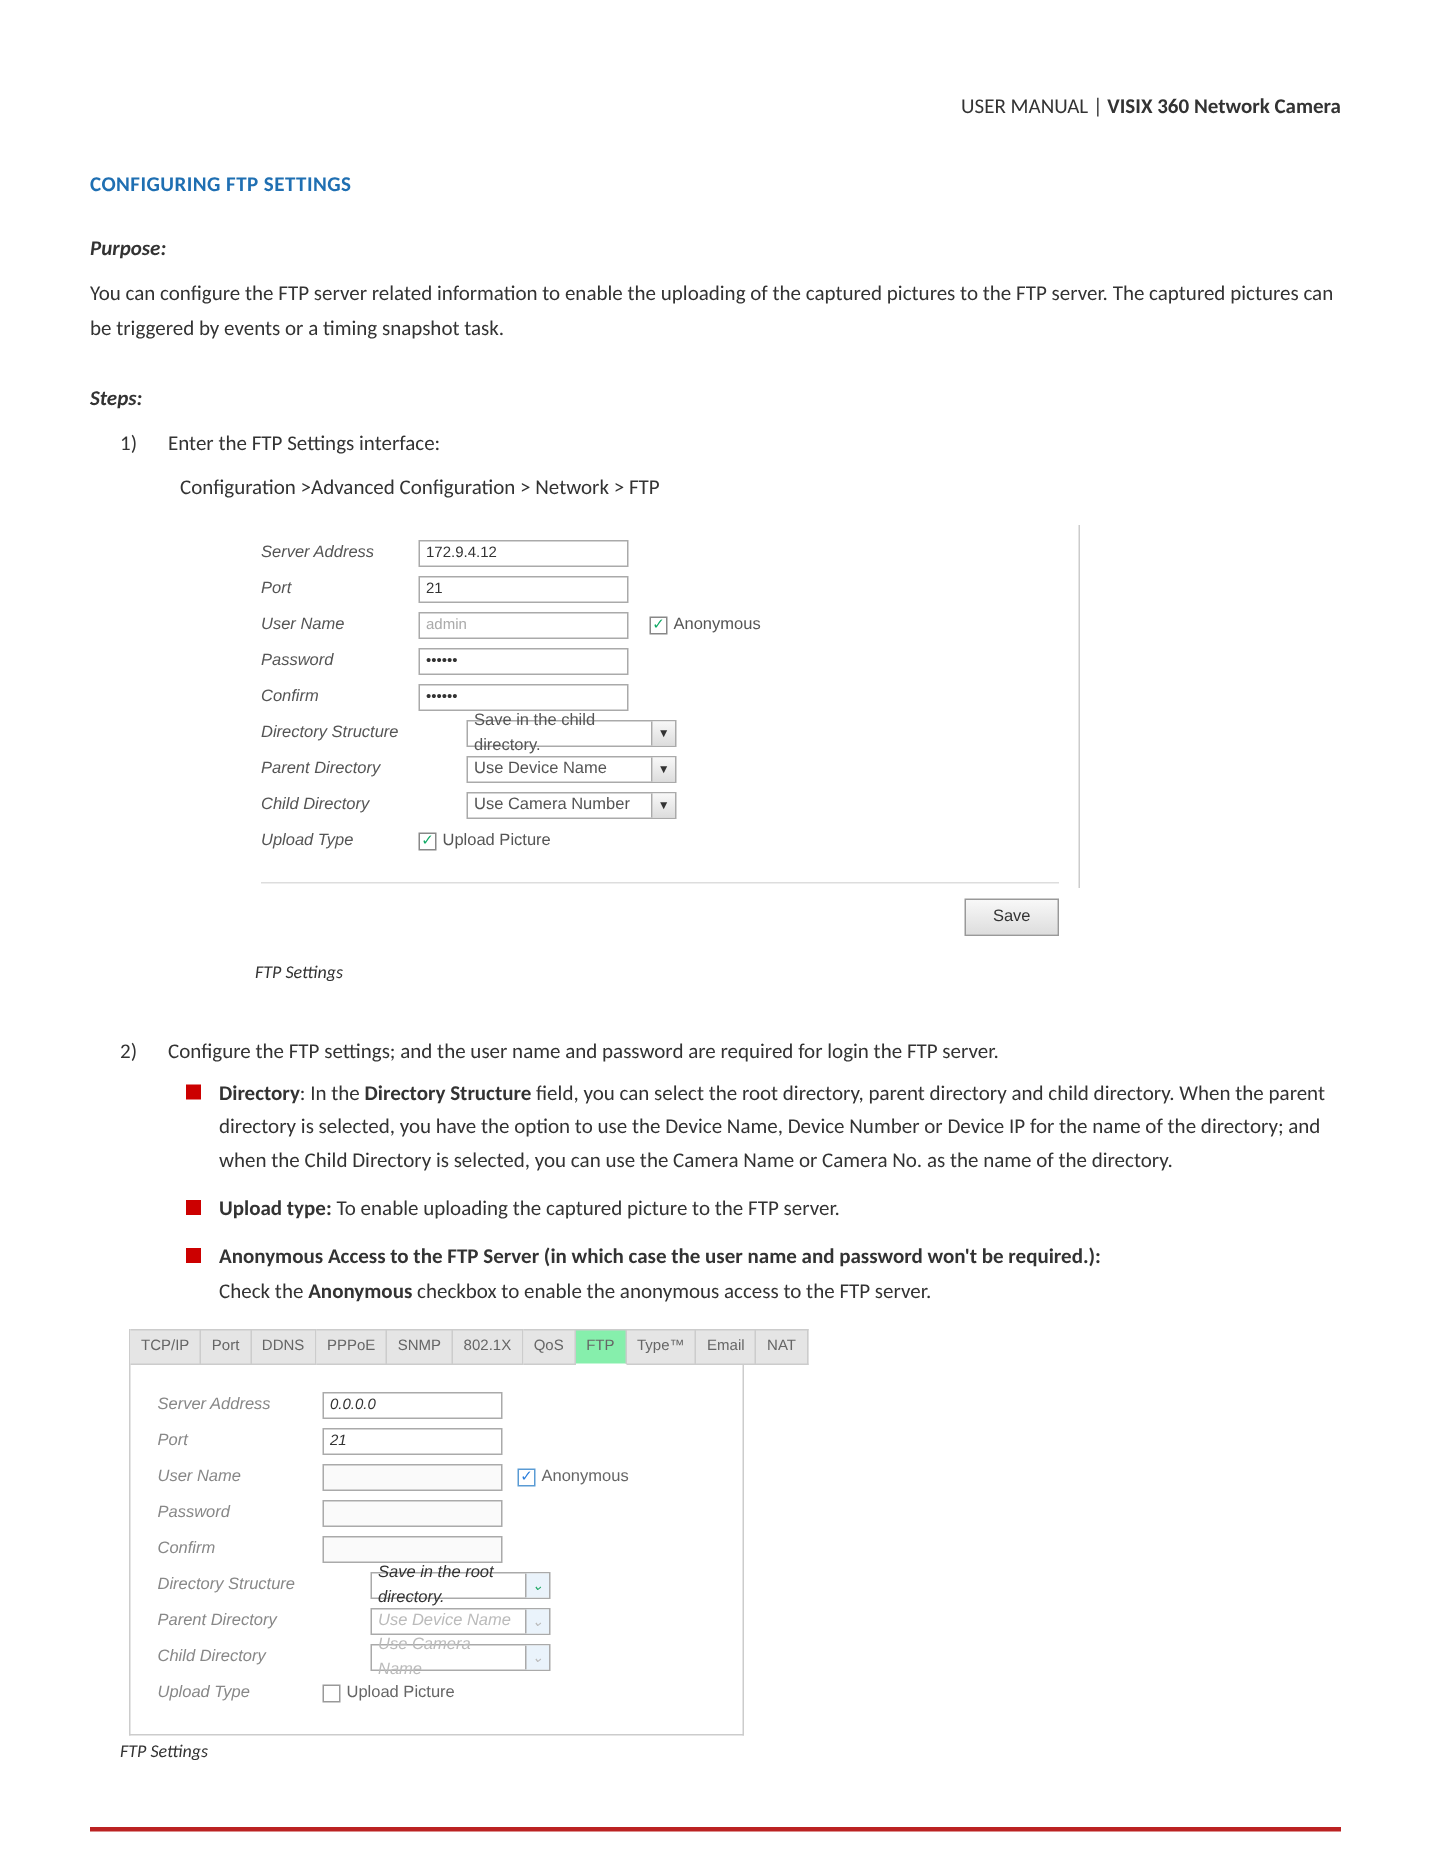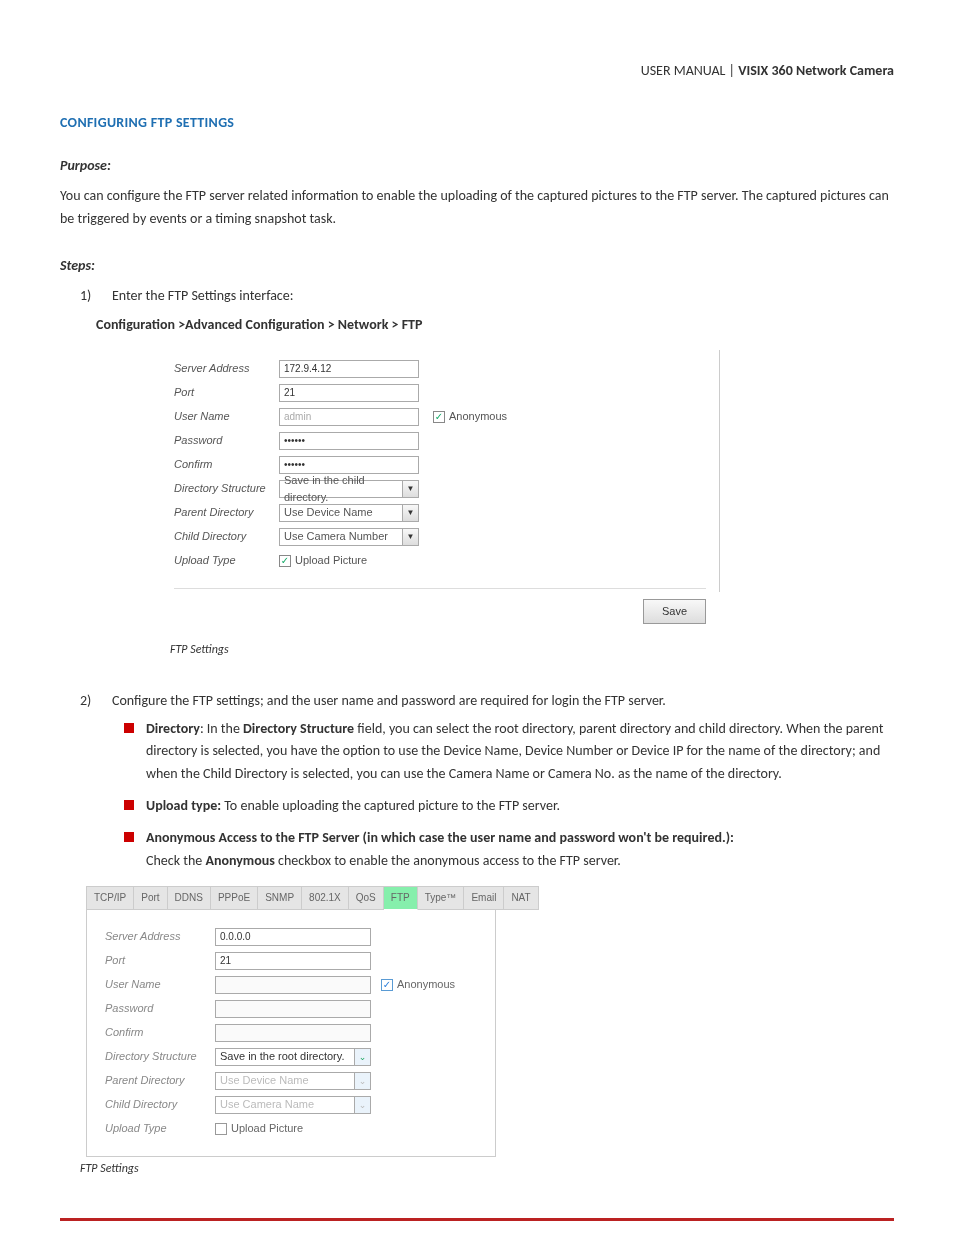--- a/index.html
+++ b/index.html
@@ -16,21 +16,21 @@
   .header-right { text-align: right; margin-bottom: 30px; font-size: 14px; }
   .header-right strong { font-weight: bold; }
   .section-title { color: #1F6FB2; font-weight: bold; font-size: 14px; margin-bottom: 20px; letter-spacing: 0.3px; }
   .purpose-label, .steps-label { font-style: italic; font-weight: bold; margin-bottom: 8px; }
   .purpose-text { margin-bottom: 25px; }
   ol.steps { list-style: none; padding-left: 20px; }
   ol.steps > li { margin-bottom: 8px; }
   .step-row { display: flex; gap: 14px; }
   .step-num { min-width: 18px; }
   .step-body { flex: 1; }
-  .nav-path { font-weight: bold; margin-top: 6px; margin-left: 16px; margin-bottom: 14px; }
+  .nav-path { font-weight: normal; margin-top: 6px; margin-left: 40px; margin-bottom: 14px; }
   .screenshot {
     margin: 8px 0 6px 80px;
     border: none;
     padding: 10px 14px 10px 14px;
     width: 560px;
     font-family: Arial, sans-serif;
     font-size: 11px;
     color: #555;
     position: relative;
   }
@@ -38,21 +38,21 @@
   .field-row { display: flex; align-items: center; margin-bottom: 6px; }
   .field-label { width: 105px; color: #555; font-style: italic; }
   .field-input {
     width: 140px; height: 18px; border: 1px solid #aaa;
     padding: 0 4px; font-size: 10px; line-height: 16px;
     background: #fff; color: #333;
   }
   .field-input.disabled { color: #aaa; }
   .field-select {
     display: flex; width: 140px; height: 18px; border: 1px solid #aaa;
-    font-size: 11px; align-items: center; background:#fff;
+    font-size: 11px; align-items: center; background:#fff;margin-left:32px;
   }
   .field-select .sel-text { flex:1; padding: 0 4px; }
   .field-select .sel-arrow {
     width: 16px; height: 16px; border-left: 1px solid #aaa;
     display:flex; align-items:center; justify-content:center;
     background: linear-gradient(#f8f8f8,#ddd);
     font-size: 8px; color:#333;
   }
   .chk { display:inline-flex; align-items:center; gap:4px; margin-left: 14px; }
   .chk .box {
@@ -77,21 +77,21 @@
     color: #888;
   }
   .tabs { display:flex; border-left:1px solid #ccc; }
   .tab {
     border-top:1px solid #ccc; border-right:1px solid #ccc; border-bottom:1px solid #ccc;
     padding:3px 7px; font-size:10px; color:#666; background:#e5e5e5;
   }
   .tab.active { background:#86efac; border-bottom:1px solid #fff; }
   .panel { border:1px solid #ccc; border-top:none; padding:18px 18px 12px 18px; }
   .panel .field-label { width:110px; color:#888; }
-  .panel .field-input, .panel .field-select { width:156px; }
+  .panel .field-input, .panel .field-select { width:120px;font-style:italic; }
   .panel .field-input.disabled2 { color:#bbb; background:#fafafa; }
   .panel .field-select.disabled2 .sel-text { color:#bbb; }
   .panel .field-select .sel-arrow2 {
     width:16px; height:16px; border-left:1px solid #aaa;
     display:flex; align-items:center; justify-content:center;
     background:#eaf3fb; color:#2a6; font-size:9px;
   }
   .panel .chk2 { display:inline-flex; align-items:center; gap:4px; margin-left:10px; color:#666; }
   .panel .box2 {
     width:12px; height:12px; border:1px solid #5a9bd4;

